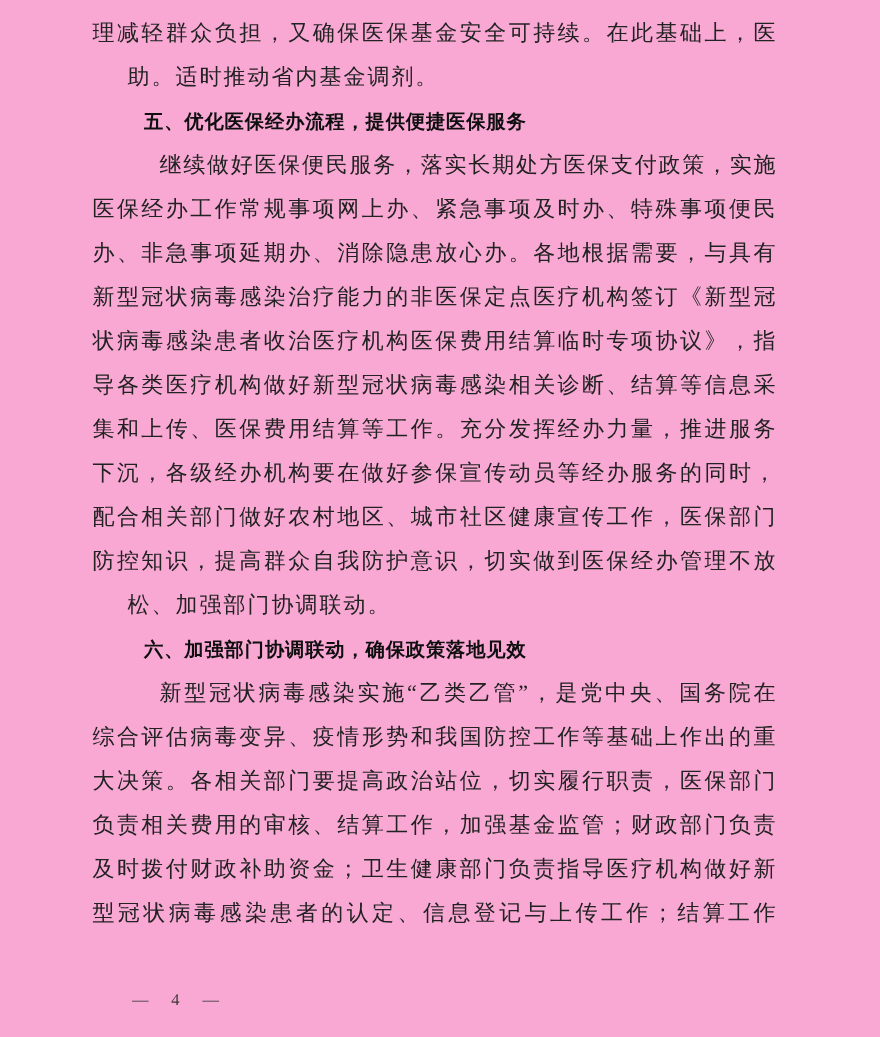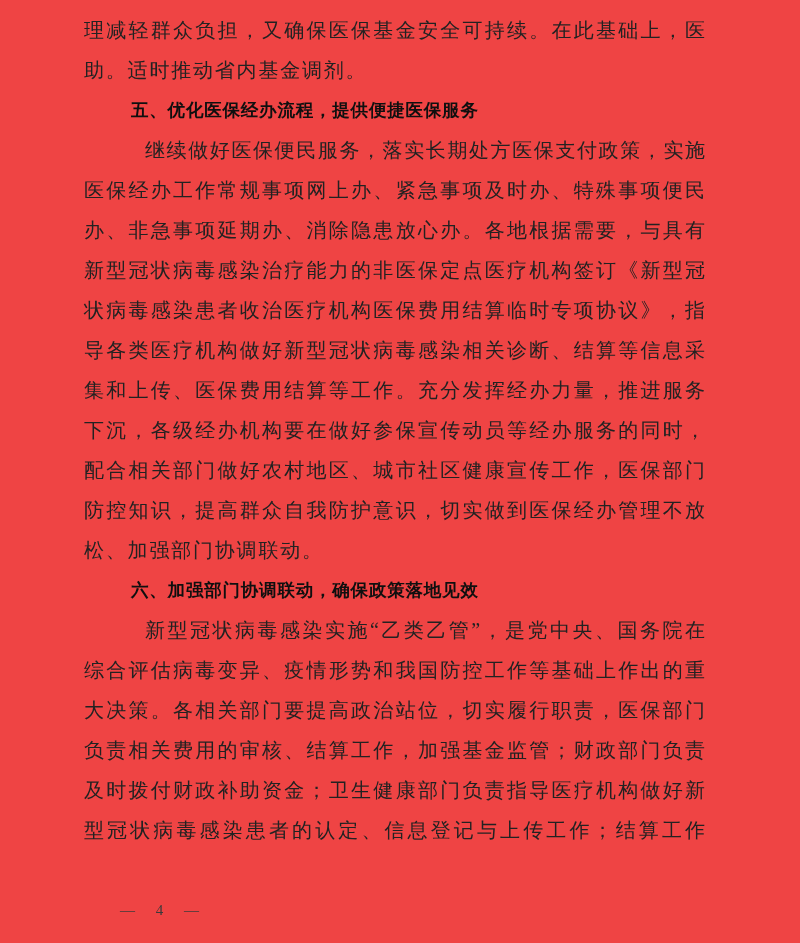--- a/index.html
+++ b/index.html
@@ -4,21 +4,21 @@
 <style>
   html, body {
     margin: 0;
     padding: 0;
     background: #ffffff;
   }
   .page {
     position: relative;
     width: 800px;
     height: 943px;
-    background: #ef4444;
+    background: #f9a8d4;
     overflow: hidden;
     color: #1f1f1f;
     font-family: "Liberation Serif", "DejaVu Serif", serif;
   }
   .doc-body {
     position: absolute;
     left: 84px;
     top: 10px;
     width: 621px;
   }
@@ -34,20 +34,21 @@
   }
   
   .indent {
     text-indent: 61px;
   }
   
   .para-end {
     text-align: left;
     text-align-last: left;
     letter-spacing: 1.8px;
+    margin-left: 32px;
   }
   
   .heading {
     font-family: "Liberation Sans", "DejaVu Sans", sans-serif;
     font-weight: bold;
     font-size: 17.5px;
     color: #0f0f0f;
     text-align: right;
     text-align-last: left;
     letter-spacing: 0.8px;

